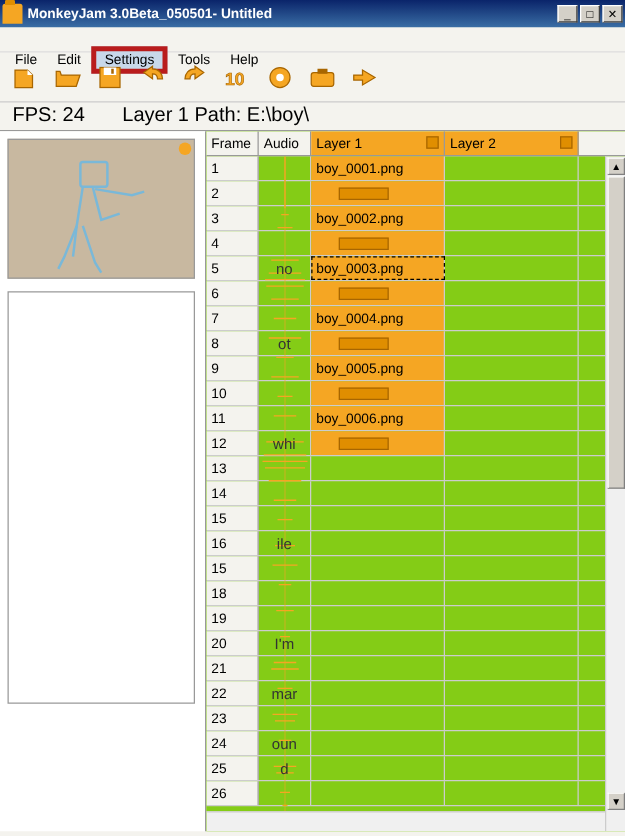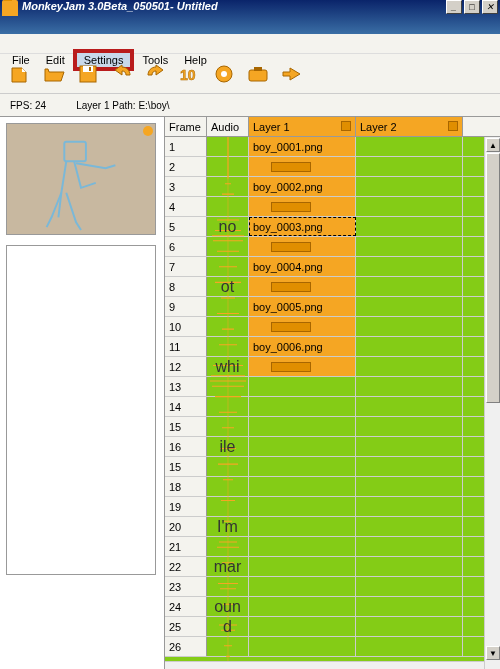--- a/index.html
+++ b/index.html
@@ -1,48 +1,48 @@
 <!DOCTYPE html>
 <html><head>
 <meta charset="utf-8">
 <style>
 * { box-sizing: border-box; margin: 0; padding: 0; }
 body { font-family: Tahoma, sans-serif; font-size: 11px; background: #f4f3ee; width: 500px; height: 669px; overflow: hidden; }
-.titlebar { background: linear-gradient(#0a246a, #3a6ea5); color: #fff; height: 34px; display: flex; align-items: flex-start; padding: 0 2px; font-style: italic; }
+.titlebar { background: linear-gradient(#0a246a, #3a6ea5); color: #fff; height: 22px; display: flex; align-items: center; padding: 0 2px; }
 .titlebar .icon { width: 16px; height: 16px; margin-right: 4px; background: #f5a623; border-radius: 2px 2px 0 0; position: relative; }
 .titlebar .icon::before { content: ''; position: absolute; top: -3px; left: 2px; width: 8px; height: 4px; background: #e08e00; border-radius: 1px 1px 0 0; }
 .titlebar .title { flex: 1; font-weight: bold; white-space: nowrap; overflow: hidden; }
 .titlebar .btn { width: 16px; height: 14px; background: #d4d0c8; border: 1px solid #fff; border-right-color: #404040; border-bottom-color: #404040; margin-left: 2px; display: flex; align-items: center; justify-content: center; font-size: 9px; color: #000; }
 .menubar { background: #f4f3ee; height: 20px; display: flex; align-items: center; padding: 0 4px; border-bottom: 1px solid #ddd; }
 .menubar .item { padding: 2px 8px; cursor: default; margin-top: 32px; }
 .menubar .item.active { background: #c8d8ea; border: 4px solid #b91c1c; padding: 1px 7px; }
 .toolbar { height: 40px; display: flex; align-items: center; padding: 0 6px; gap: 6px; border-bottom: 1px solid #ccc; }
 .toolbtn { width: 28px; height: 28px; display: flex; align-items: center; justify-content: center; border-radius: 2px; }
 .toolbtn svg { width: 24px; height: 24px; }
-.infobar { height: 22px; display: flex; align-items: center; padding: 0 10px; gap: 30px; font-size: 10px; }
+.infobar { height: 22px; display: flex; align-items: center; padding: 0 10px; gap: 30px; font-size: 16px; }
 .main { display: flex; height: 561px; border-top: 1px solid #999; }
 .left { width: 165px; background: #fff; border-right: 1px solid #999; padding: 6px; }
 .preview { width: 150px; height: 112px; background: #c8b8a0; border: 1px solid #999; position: relative; }
 .preview .corner { position: absolute; top: 2px; right: 2px; width: 10px; height: 10px; background: #f5a623; border-radius: 50%; }
 .preview svg { width: 100%; height: 100%; }
 .blank { width: 150px; height: 330px; background: #fff; border: 1px solid #999; margin-top: 10px; }
 .right { flex: 1; display: flex; flex-direction: column; background: #84cc16; overflow: hidden; }
 .gridhead { display: flex; height: 20px; background: #f4f3ee; border-bottom: 1px solid #999; }
 .gridhead .col { border-right: 1px solid #999; display: flex; align-items: center; padding: 0 4px; }
 .gridhead .col.layer { background: #f5a623; position: relative; }
 .gridhead .col.layer .sq { position: absolute; right: 4px; top: 4px; width: 10px; height: 10px; background: #e08e00; border: 1px solid #a86600; }
 .c-frame { width: 42px; }
 .c-audio { width: 42px; }
 .c-layer1 { width: 107px; }
 .c-layer2 { width: 107px; }
 .gridbody { flex: 1; overflow: hidden; position: relative; }
 .row { display: flex; height: 20px; border-bottom: 1px solid #ccc; }
 .cell { border-right: 1px solid #ccc; display: flex; align-items: center; padding: 0 4px; position: relative; overflow: hidden; }
 .cell.frame { width: 42px; background: #f4f3ee; border-right: 1px solid #999; justify-content: flex-start; }
-.cell.audio { width: 42px; justify-content: center; font-size: 16px; color: #333; }
+.cell.audio { width: 42px; justify-content: center; font-size: 12px; color: #333; }
 .cell.layer1 { width: 107px; }
 .cell.layer2 { width: 107px; }
 .cell.orange { background: #f5a623; }
 .cell.orange .bar { width: 40px; height: 10px; background: #e08e00; border: 1px solid #a86600; margin-left: 18px; }
 .cell.sel { background: #f5a623; outline: 1px dashed #000; outline-offset: -1px; }
 .waveform { position: absolute; left: 42px; top: 0; width: 42px; height: 100%; pointer-events: none; }
 .scrollbar-v { position: absolute; right: 0; top: 0; width: 16px; height: 100%; background: #f0f0f0; border-left: 1px solid #ccc; }
 .scrollbar-v .thumb { width: 14px; height: 250px; background: #d4d0c8; border: 1px solid #fff; border-right-color: #808080; border-bottom-color: #808080; margin: 16px 0 0 1px; }
 .scrollbar-v .arr { width: 14px; height: 14px; background: #d4d0c8; border: 1px solid #fff; border-right-color: #808080; border-bottom-color: #808080; position: absolute; left: 1px; display: flex; align-items: center; justify-content: center; font-size: 8px; }
 .scrollbar-h { position: absolute; bottom: 0; left: 0; right: 16px; height: 16px; background: #f0f0f0; border-top: 1px solid #ccc; }

